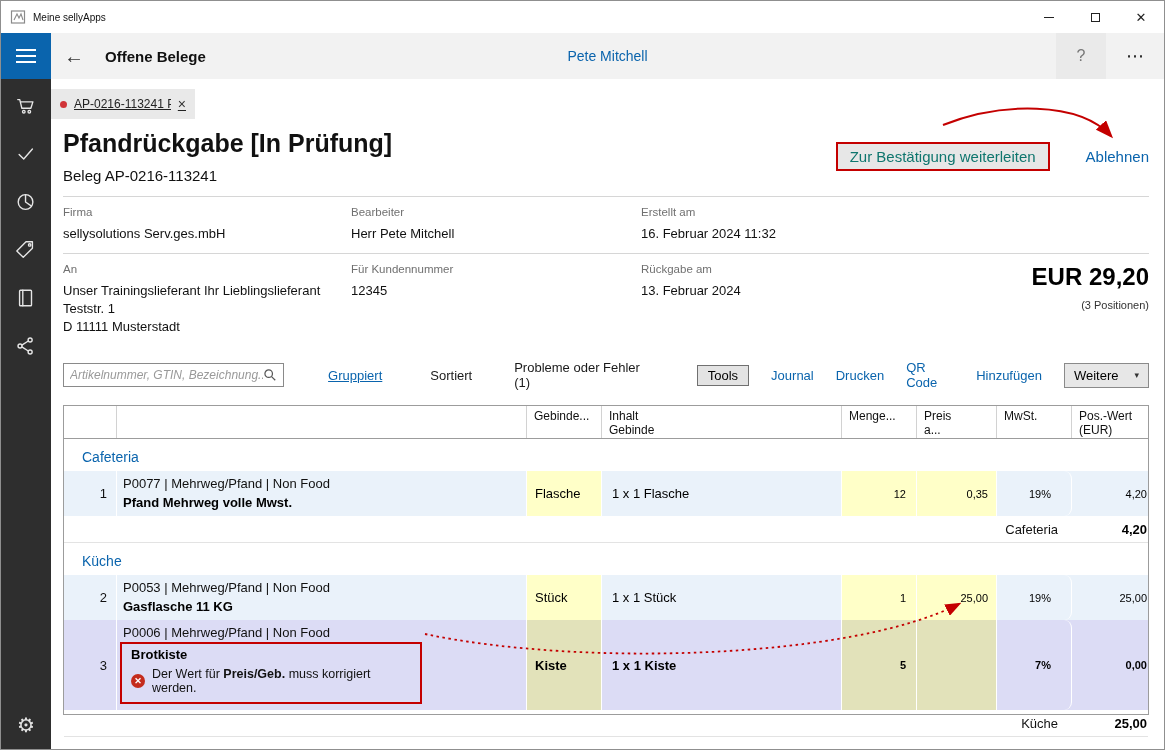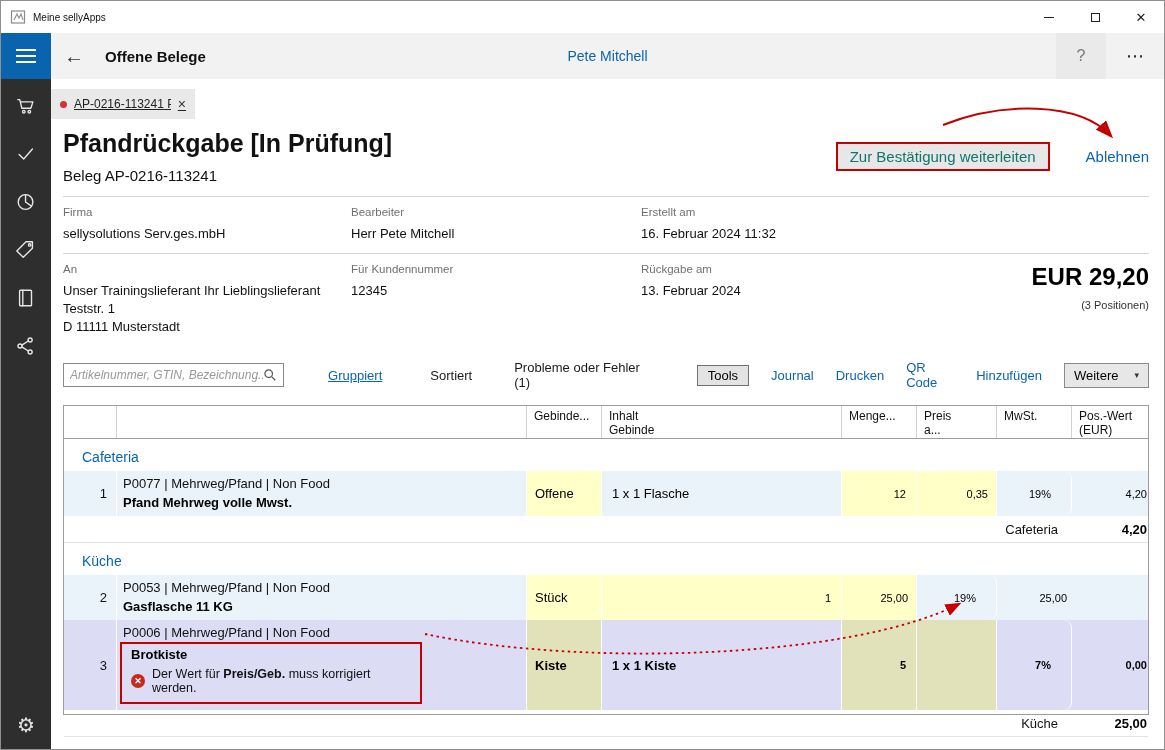--- a/index.html
+++ b/index.html
@@ -317,21 +317,21 @@
           </div>
 
           <div class="group-name">Cafeteria</div>
 
           <div class="trow drow row-blue">
             <div class="c-num">1</div>
             <div class="c-desc">
               <div class="code-line">P0077 | Mehrweg/Pfand | Non Food</div>
               <div class="name-line">Pfand Mehrweg volle Mwst.</div>
             </div>
-            <div class="c-geb cell-edit">Offene</div>
+            <div class="c-geb cell-edit">Flasche</div>
             <div class="c-inh">1 x 1 Flasche</div>
             <div class="c-right c-menge cell-edit">12</div>
             <div class="c-right c-preis cell-edit">0,35</div>
             <div class="c-right c-mwst">19%</div>
             <div class="c-right c-wert">4,20</div>
           </div>
 
           <div class="trow subrow">
             <div class="sub-label">Cafeteria</div>
             <div class="sub-val">4,20</div>
@@ -339,20 +339,21 @@
 
           <div class="group-name">Küche</div>
 
           <div class="trow drow row-blue">
             <div class="c-num">2</div>
             <div class="c-desc">
               <div class="code-line">P0053 | Mehrweg/Pfand | Non Food</div>
               <div class="name-line">Gasflasche 11 KG</div>
             </div>
             <div class="c-geb cell-edit">Stück</div>
+            <div class="c-inh">1 x 1 Stück</div>
             <div class="c-right c-menge cell-edit">1</div>
             <div class="c-right c-preis cell-edit">25,00</div>
             <div class="c-right c-mwst">19%</div>
             <div class="c-right c-wert">25,00</div>
           </div>
 
           <div class="trow drow row-sel">
             <div class="c-num">3</div>
             <div class="c-desc">
               <div class="code-line">P0006 | Mehrweg/Pfand | Non Food</div>

